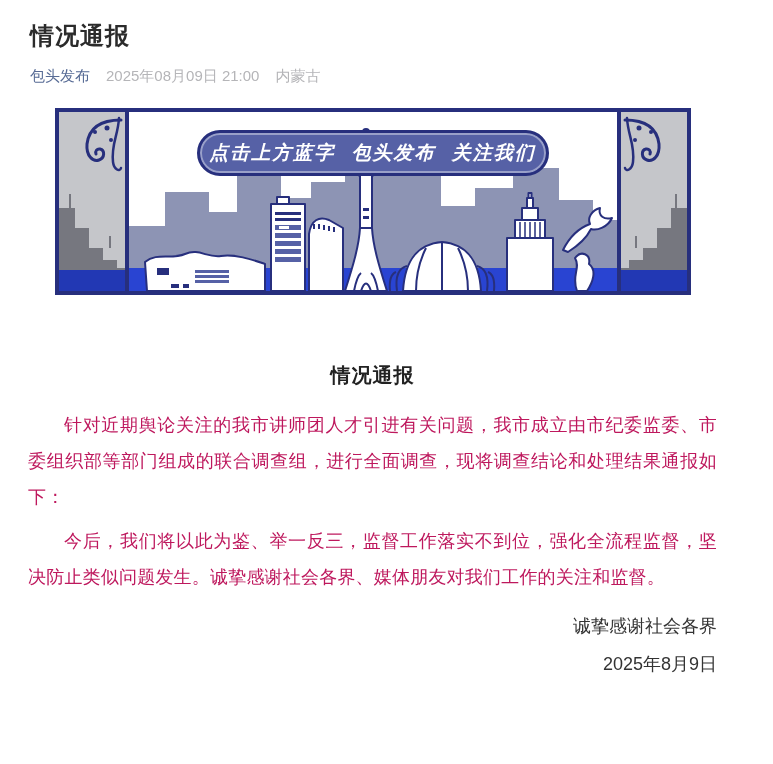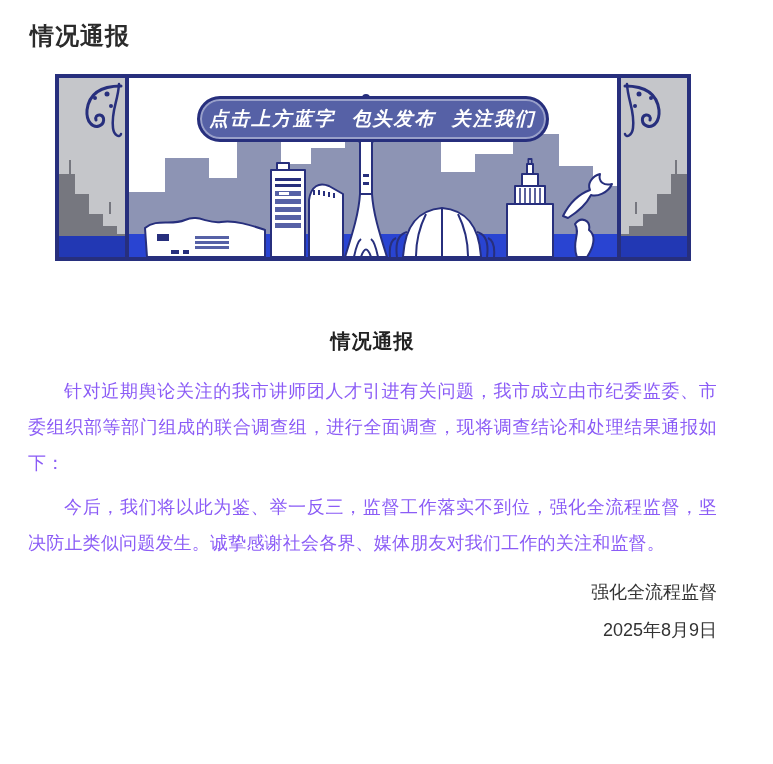--- a/index.html
+++ b/index.html
@@ -42,37 +42,42 @@
   }
 
   
   .article-heading {
     margin: 28px 0 18px;
     text-align: center;
     font-size: 20px; font-weight: 700; color: #222222; letter-spacing: 1px;
   }
   .article p {
     margin: 0 0 8px;
-    font-size: 18px; line-height: 36px; color: #8b5cf6;
+    font-size: 18px; line-height: 36px; color: #be185d;
     text-align: justify; text-indent: 2em;
     letter-spacing: 0.2px;
   }
   .sig {
     margin-top: 12px;
     text-align: right;
     font-size: 18px; line-height: 38px; color: #333333;
   }
 </style>
 </head>
 <body>
 
 <div class="page">
 
   <h1 class="page-title">情况通报</h1>
 
+  <div class="meta">
+    <span class="account">包头发布</span>
+    <span class="time">2025年08月09日 21:00</span>
+    <span class="loc">内蒙古</span>
+  </div>
 
   <div class="banner">
     <svg width="636" height="187" viewBox="0 0 636 187" xmlns="http://www.w3.org/2000/svg">
       <defs>
         <g id="flourish" stroke="#272f7d" fill="none" stroke-linecap="round">
           <path d="M0,8 C20,8 32,16 34,32 C35,44 28,50 22,48 C16,46 16,38 21,37 C24,36.5 26,39 25,42" stroke-width="3"></path>
           <path d="M2,6 C3,24 10,32 8,50 C7,58 1,60 0,56" stroke-width="2.5"></path>
           <circle cx="14" cy="16" r="2.5" fill="#272f7d" stroke="none"></circle>
           <circle cx="26" cy="20" r="2" fill="#272f7d" stroke="none"></circle>
           <circle cx="10" cy="28" r="2" fill="#272f7d" stroke="none"></circle>
@@ -191,18 +196,18 @@
     <div class="ribbon">
       <span>点击上方蓝字 包头发布 关注我们</span>
     </div>
   </div>
 
   <div class="article">
     <h2 class="article-heading">情况通报</h2>
     <p>针对近期舆论关注的我市讲师团人才引进有关问题，我市成立由市纪委监委、市委组织部等部门组成的联合调查组，进行全面调查，现将调查结论和处理结果通报如下：</p>
     <p>今后，我们将以此为鉴、举一反三，监督工作落实不到位，强化全流程监督，坚决防止类似问题发生。诚挚感谢社会各界、媒体朋友对我们工作的关注和监督。</p>
     <div class="sig">
-      <div>强化全流程监督</div>
+      <div>诚挚感谢社会各界</div>
       <div>2025年8月9日</div>
     </div>
   </div>
 
 </div>
 
 </body></html>

